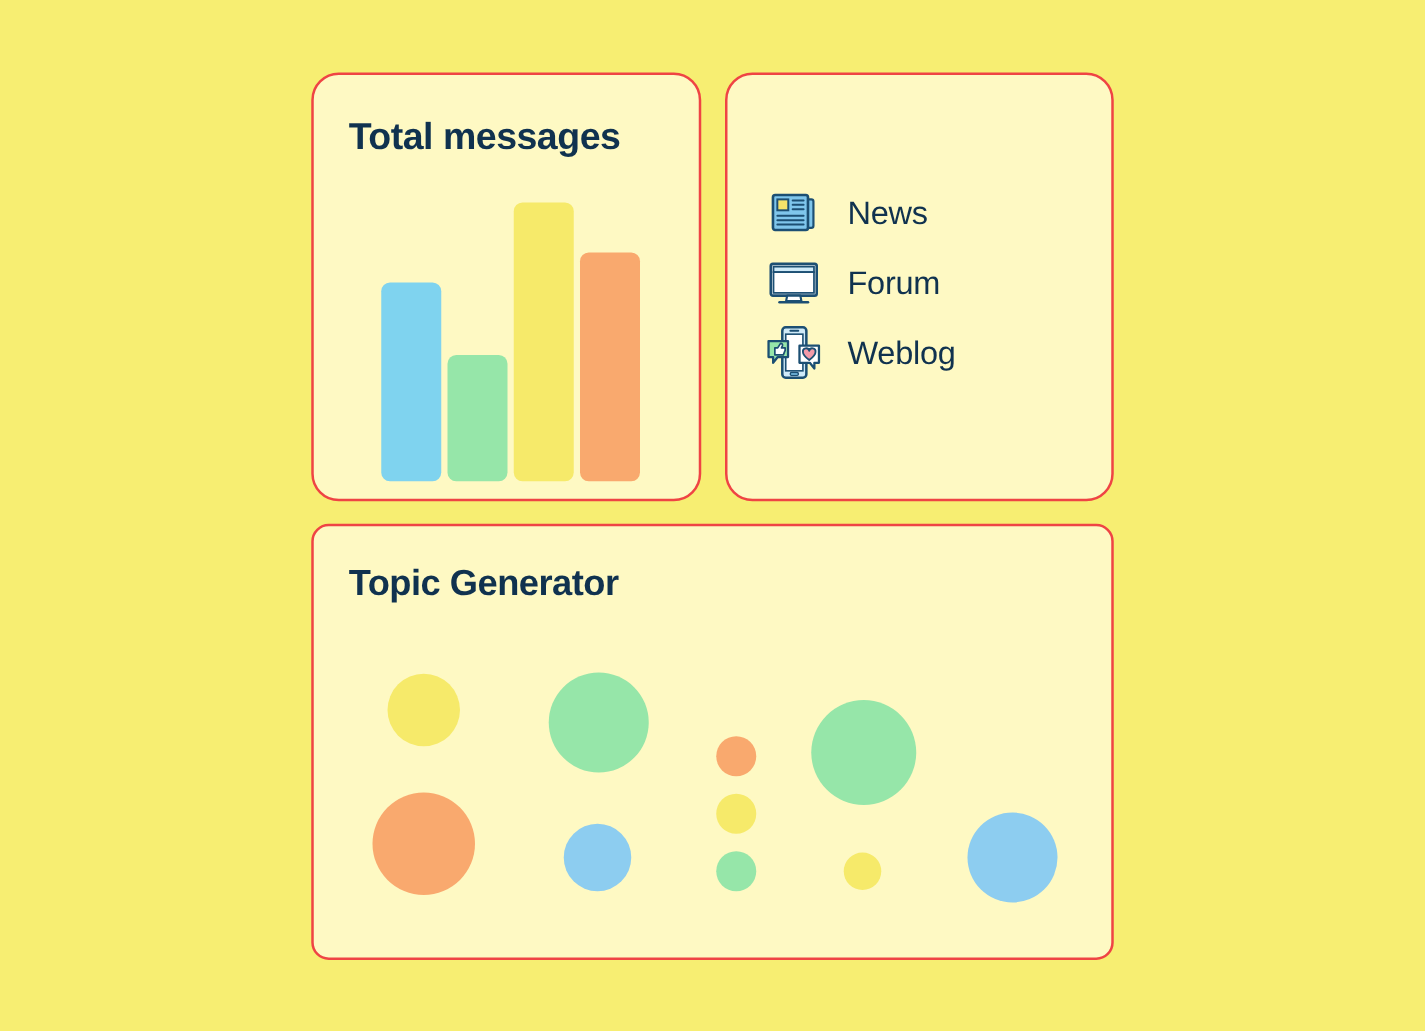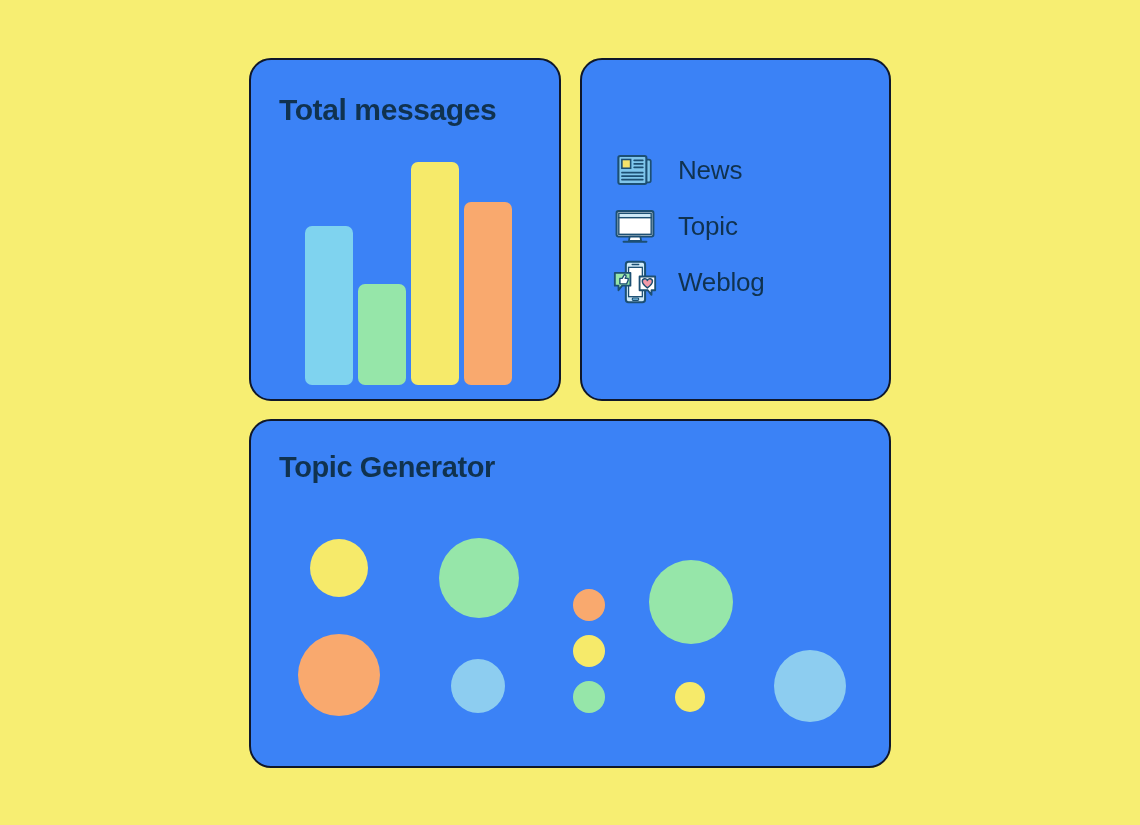--- a/index.html
+++ b/index.html
@@ -18,28 +18,28 @@
   .stage {
     position: absolute;
     left: 0; top: 0;
     width: 1140px;
     height: 825px;
   }
 
   
   .card {
     position: absolute;
-    background: #3b82f6;
-    border: 2px solid #0f172a;
+    background: #fef9c3;
+    border: 2px solid #ef4444;
     border-radius: 22px;
     box-sizing: border-box;
   }
   #card-total-messages { left: 249px; top: 58px;  width: 312px; height: 343px; }
   #card-top-authors    { left: 580px; top: 58px;  width: 311px; height: 343px; }
-  #card-topic-gen      { left: 249px; top: 419px; width: 642px; height: 349px; }
+  #card-topic-gen      { left: 249px; top: 419px; width: 642px; height: 349px; border-radius: 14px; }
 
   .card-title {
     position: absolute;
     color: #10324f;
     font-weight: bold;
     letter-spacing: -0.4px;
     white-space: nowrap;
   }
   #title-total-messages { left: 28px; top: 33px; font-size: 30px; }
   #title-top-authors    { left: 36px; top: 33px; font-size: 30px; }
@@ -137,21 +137,21 @@
         <div class="author-row">
           <span class="author-icon">
     <svg viewBox="0 0 48 48" width="44" height="42">
       <rect x="3" y="7" width="42" height="29" rx="2" fill="#ffffff" stroke="#1c4f73" stroke-width="2.4"></rect>
       <rect x="5.5" y="9.5" width="37" height="5" fill="#cfeaf8" stroke="#1c4f73" stroke-width="1.6"></rect>
       <rect x="5.5" y="14.5" width="37" height="19" fill="#ffffff" stroke="#1c4f73" stroke-width="1.6"></rect>
       <path d="M18 36 l-1 5 h14 l-1 -5 z" fill="#ffffff" stroke="#1c4f73" stroke-width="2" stroke-linejoin="round"></path>
       <line x1="11" y1="42" x2="37" y2="42" stroke="#1c4f73" stroke-width="2.4" stroke-linecap="round"></line>
     </svg>
           </span>
-          <span class="author-label">Topic</span>
+          <span class="author-label">Forum</span>
         </div>
         <div class="author-row">
           <span class="author-icon">
     <svg viewBox="0 0 48 48" width="44" height="44">
       <rect x="14" y="2" width="21" height="44" rx="3" fill="#cfeaf8" stroke="#1c4f73" stroke-width="2.2"></rect>
       <rect x="17" y="8" width="15" height="32" fill="#ffffff" stroke="#1c4f73" stroke-width="1.4"></rect>
       <line x1="21" y1="5" x2="28" y2="5" stroke="#1c4f73" stroke-width="1.6" stroke-linecap="round"></line>
       <rect x="21" y="41.5" width="7" height="2.5" rx="1" fill="#7fc6ec" stroke="#1c4f73" stroke-width="1.2"></rect>
       <path d="M2 14 h17 v14 h-9 l-4 5 v-5 h-4 z" fill="#96e6a9" stroke="#1c4f73" stroke-width="2" stroke-linejoin="round"></path>
       <path d="M7.5 26 v-6 h2.5 l2.5 -4 a1.6 1.6 0 0 1 1.6 2.2 l-0.8 1.8 h3.2 v2.2 l-1.6 3.8 z" fill="#ffffff" stroke="#1c4f73" stroke-width="1.5" stroke-linejoin="round"></path>

